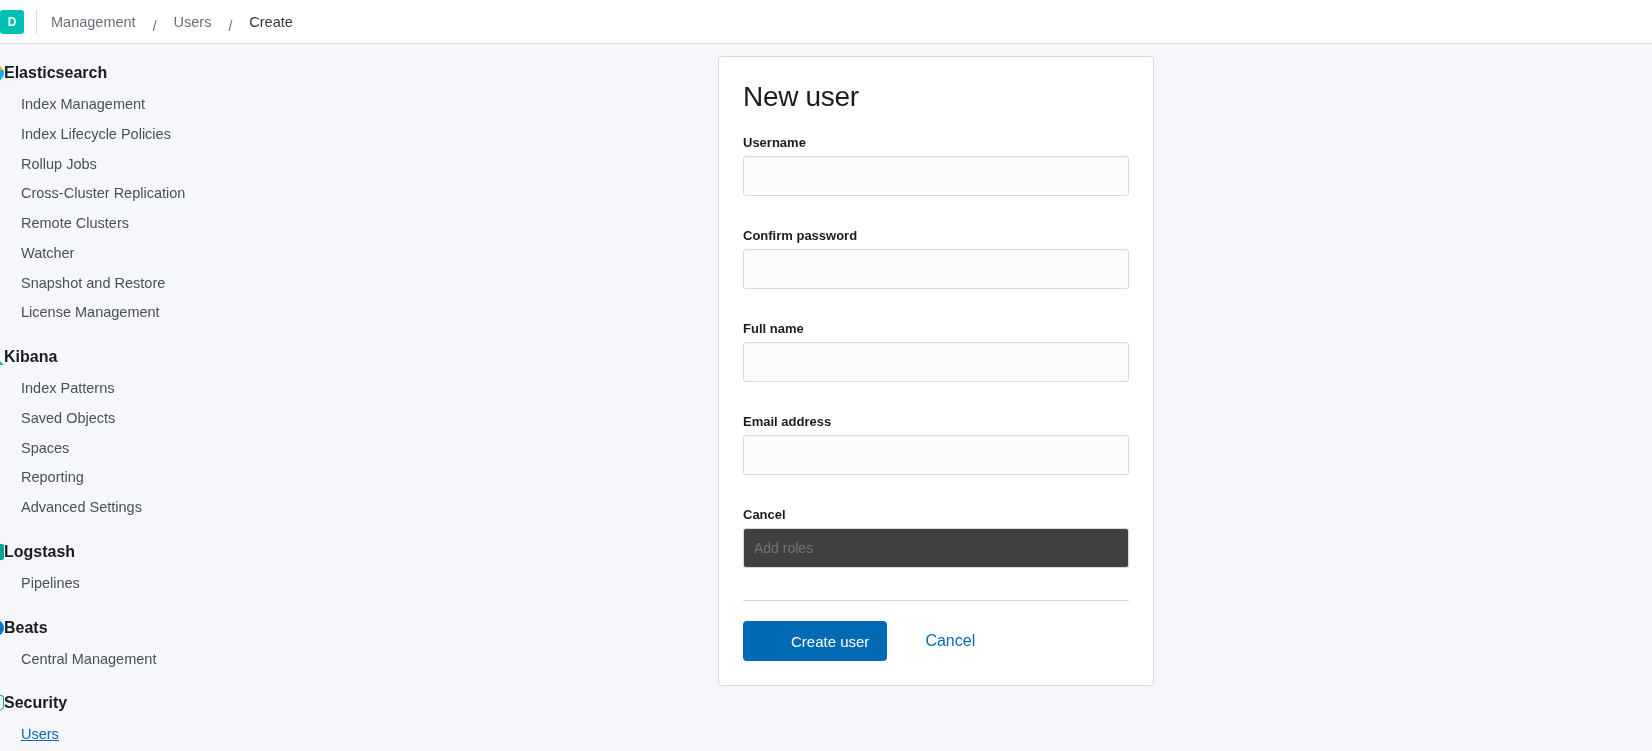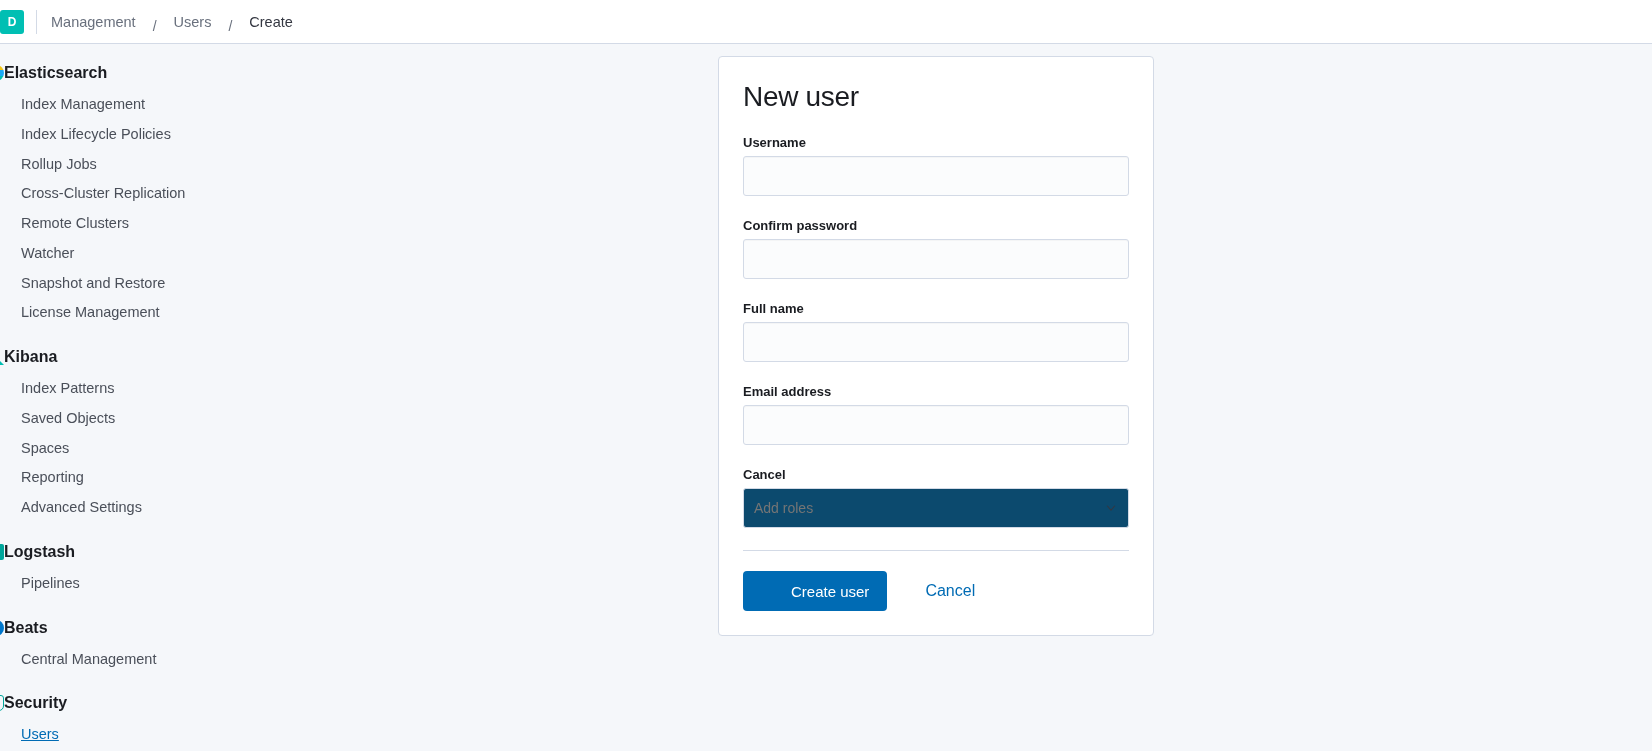--- a/index.html
+++ b/index.html
@@ -115,21 +115,21 @@
     border:1px solid var(--border);
     border-radius:4px;
     padding:24px 24px 24px 24px;
     align-self:flex-start;
   }
   .panel-title{
     font-size:28px;font-weight:400;color:#1a1c21;
     margin:0 0 22px 0;
     letter-spacing:-0.3px;
   }
-  .form-row{margin-bottom:22px;}
+  .form-row{margin-bottom:32px;}
   .form-label{
     display:block;
     font-size:13px;font-weight:600;color:#1a1c21;
     margin-bottom:6px;
   }
   .form-input{
     width:100%;
     height:40px;
     border:1px solid var(--border);
     border-radius:3px;
@@ -139,21 +139,21 @@
     box-shadow:inset 0 1px 1px rgba(0,0,0,.03);
     font-family:inherit;
   }
   .form-input.autofill{
     background:var(--bg-autofill);
     border-color:#b9d5ef;
     letter-spacing:1px;
     font-size:12px;
   }
   .select-wrap{position:relative;}
-  .select-wrap .form-input{padding-right:36px;color:#98a2b3;background:#0c4a6e;}
+  .select-wrap .form-input{padding-right:36px;color:#98a2b3;background:#404040;}
   .select-caret{
     position:absolute;right:12px;top:50%;transform:translateY(-50%);
     width:12px;height:12px;pointer-events:none;color:#343741;
   }
 
   .hr{height:1px;background:var(--border);margin:8px 0 20px 0;}
   .actions{display:flex;gap:20px;align-items:center;}
   .btn{
     border:0;border-radius:4px;
     padding:0 18px;height:40px;

